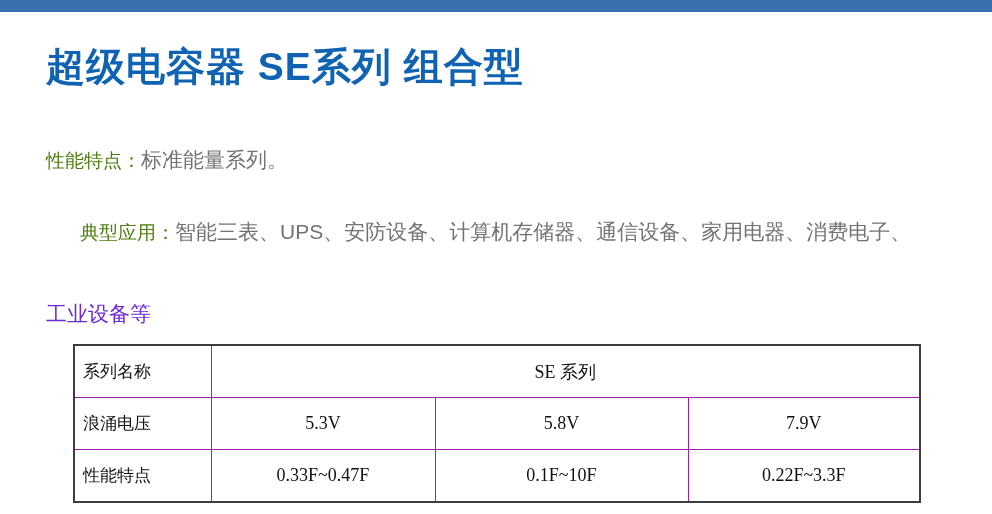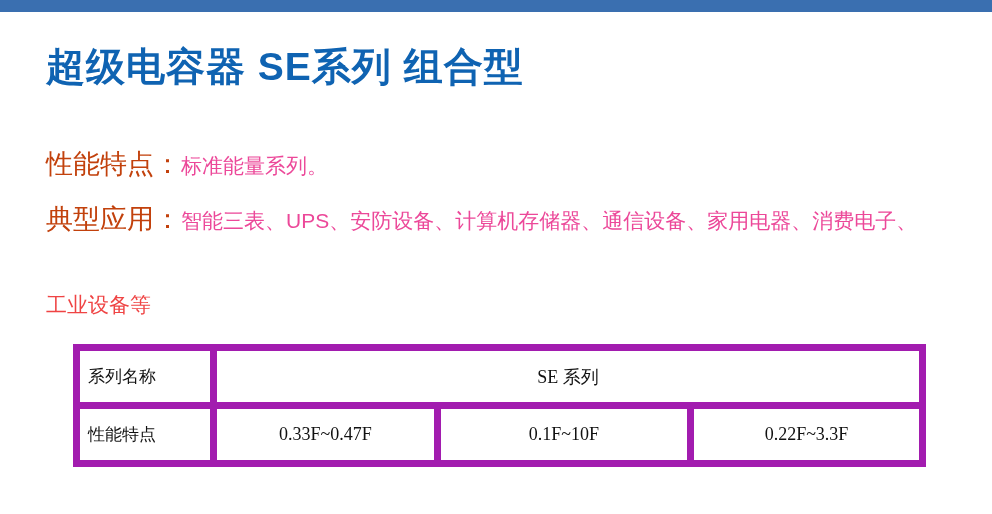--- a/index.html
+++ b/index.html
@@ -20,43 +20,43 @@
     margin: 0;
     font-size: 39px; font-weight: 700;
     letter-spacing: 1px;
     white-space: nowrap;
   }
   .line {
     position: absolute; left: 46px;
     margin: 0; white-space: nowrap;
   }
   .line .label {
-    font-size: 27px;
-    color: #c2410c;
+    font-size: 19px;
+    color: #4d7c0f;
   }
   .line .text {
     font-size: 21px;
-    color: #ec4899;
+    color: #737373;
   }
   .features-line   { top: 146px; }
-  .apps-line       { top: 201px; }
-  .apps-continued  { top: 291px; font-size: 21px; color: #ef4444; }
+  .apps-line       { top: 218px; margin-left: 34px; }
+  .apps-continued  { top: 300px; font-size: 21px; color: #6d28d9; }
 
   table.spec {
     position: absolute; left: 73px; top: 344px;
     width: 846px;
     border-collapse: collapse;
     table-layout: fixed;
     font-family: "Liberation Serif", "DejaVu Serif", serif;
     font-size: 18px;
     color: #111111;
     border: 2px solid #3d3d3d;
   }
   table.spec td {
-    border: 7px solid #a21caf;
+    border: 1px solid #a21caf;
     height: 27px;
     padding: 12px;
     vertical-align: middle;
     text-align: center;
     overflow: hidden;
     white-space: nowrap;
   }
   table.spec td.rowlabel {
     text-align: left;
     padding-left: 8px;
@@ -90,19 +90,25 @@
       <col style="width:224px">
       <col style="width:253px">
       <col style="width:232px">
   </colgroup>
   <tbody>
       <tr>
     <td class="rowlabel">系列名称</td>
     <td colspan="3">SE 系列</td>
   </tr>
   <tr>
+    <td class="rowlabel">浪涌电压</td>
+    <td>5.3V</td>
+    <td>5.8V</td>
+    <td>7.9V</td>
+  </tr>
+  <tr>
     <td class="rowlabel">性能特点</td>
     <td>0.33F~0.47F</td>
     <td>0.1F~10F</td>
     <td>0.22F~3.3F</td>
   </tr>
 </tbody>
   </table>
 
 </body></html>

